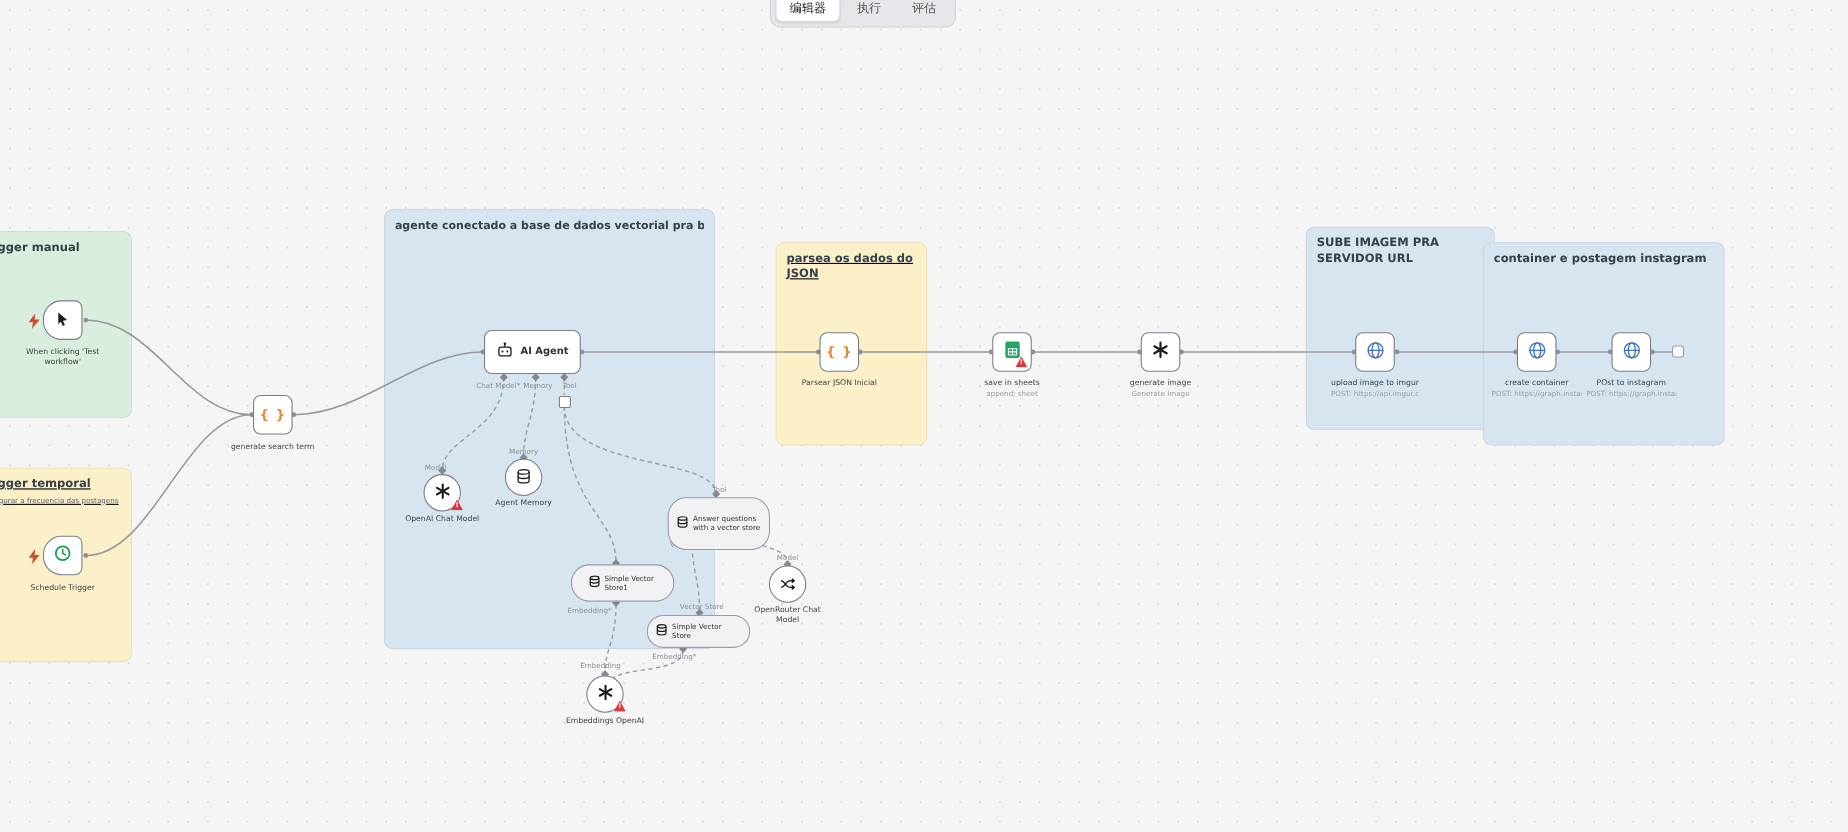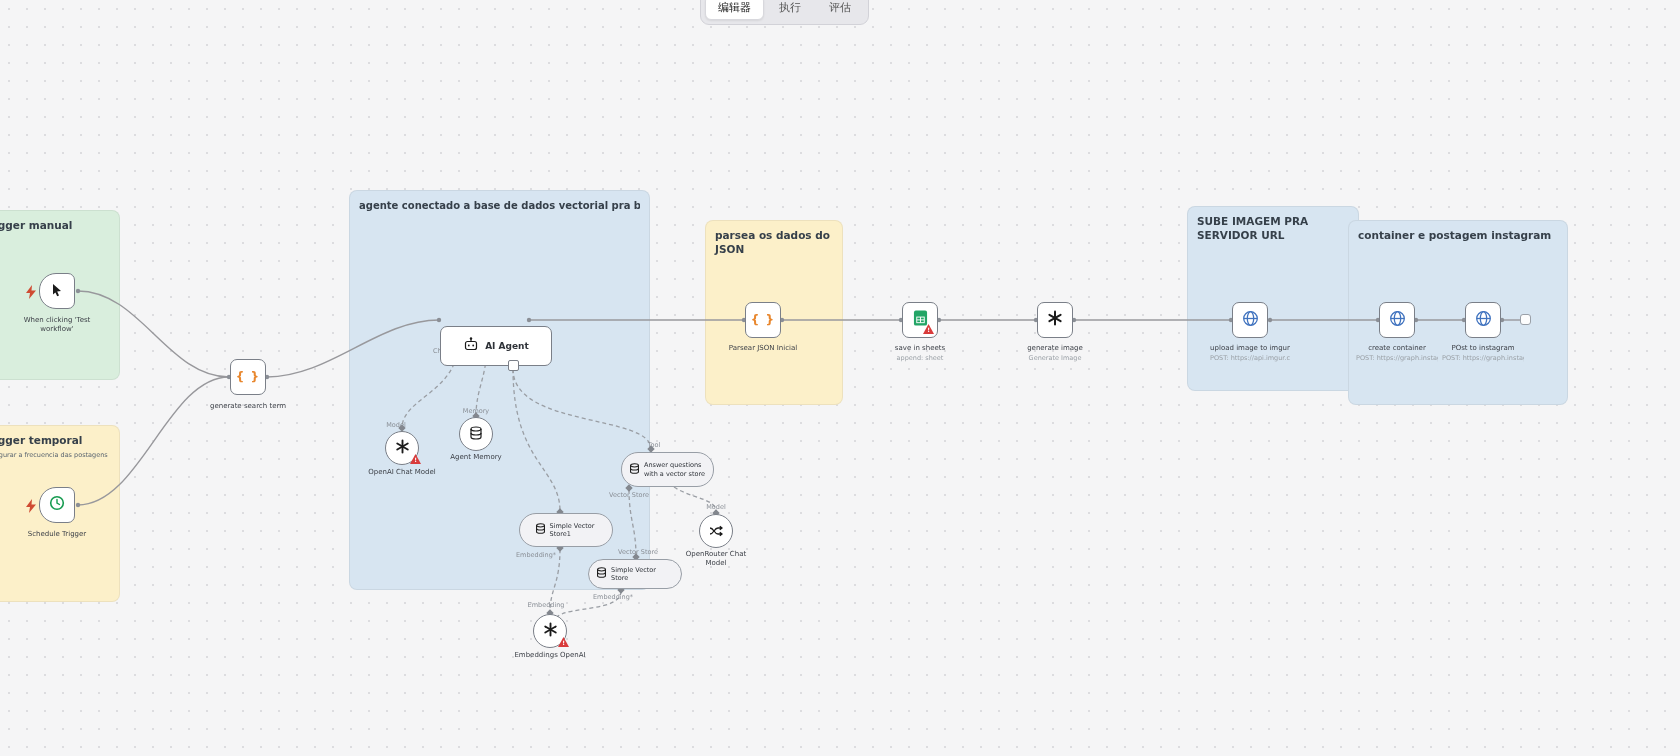--- a/index.html
+++ b/index.html
@@ -6,31 +6,31 @@
   #canvas{position:relative;width:1680px;height:756px;overflow:hidden;
     background-color:#f5f5f6;
     background-image:radial-gradient(circle,#dcdcdf 1px,transparent 1.3px);
     background-size:18px 18px;}
   
   .sticky{position:absolute;border-radius:8px;border:1px solid rgba(0,0,0,.06);
     padding:8px 9px;box-sizing:border-box;z-index:1;}
   .sticky h3{margin:0;font-size:10.5px;font-weight:700;color:#36404a;line-height:1.3;}
   .sticky .ssub{font-size:6.5px;color:#5a6570;margin-top:3px;line-height:1.3;}
   .green{background:#d9eedd;}
-  .yellow{background:#fcf0c9;}
+  .yellow{background:#fcf0c9;text-decoration:underline;}
   .blue{background:#d7e5f1;}
   .pink{background:repeating-linear-gradient(135deg,#f6d5d3 0 6px,#f2cdca 6px 8px);}
   .nowrapT h3{white-space:nowrap;overflow:hidden;}
   
   svg.edges{position:absolute;left:0;top:0;z-index:2;pointer-events:none;}
   
   .node{position:absolute;width:36px;height:36px;background:#fff;border:1.3px solid #7a7f88;
     border-radius:7px;z-index:3;display:flex;align-items:center;justify-content:center;box-sizing:border-box;}
   .trigger{border-radius:17px 7px 7px 17px;}
-  .wide{width:112px;height:40px;gap:6px;margin-top:26px;}
+  .wide{width:88px;height:40px;gap:6px;}
   .wide .wtxt{font-size:9px;font-weight:600;color:#2e3238;}
   .circle{position:absolute;width:34px;height:34px;background:#fff;border:1.3px solid #7a7f88;
     border-radius:50%;z-index:3;display:flex;align-items:center;justify-content:center;box-sizing:border-box;}
   .pill{position:absolute;background:#f2f2f5;border:1.3px solid #989ea6;border-radius:17px;
     z-index:3;display:flex;align-items:center;justify-content:center;gap:4px;
     font-size:6.5px;color:#2e3238;line-height:1.25;padding:0 7px;box-sizing:border-box;text-align:left;}
   .pill .ptxt{max-width:64px;}
   .codeglyph{color:#e8872e;font-weight:700;font-size:12px;letter-spacing:1px;}
   
   .nlabel{position:absolute;z-index:3;font-size:8.5px;font-weight:500;color:#3d4148;
@@ -302,21 +302,21 @@
           <g fill="none" stroke="#1b1b1b" stroke-width="1.2">
             <ellipse cx="7" cy="3" rx="5" ry="2"></ellipse>
             <path d="M2 3 V11 C2 12.1 4.2 13 7 13 C9.8 13 12 12.1 12 11 V3"></path>
             <path d="M2 7 C2 8.1 4.2 9 7 9 C9.8 9 12 8.1 12 7"></path>
           </g>
         </svg>
     </span>
   </div>
   <div class="nlabel small" style="left:476px;top:453px">Agent Memory</div>
 
-  <div class="pill" style="left:621px;top:452px;width:93px;height:35px">
+  <div class="pill" style="left:607px;top:452px;width:93px;height:48px">
     <span>
       <svg width="11" height="11" viewBox="0 0 14 14">
           <g fill="none" stroke="#1b1b1b" stroke-width="1.4">
             <ellipse cx="7" cy="3" rx="5" ry="2"></ellipse>
             <path d="M2 3 V11 C2 12.1 4.2 13 7 13 C9.8 13 12 12.1 12 11 V3"></path>
             <path d="M2 7 C2 8.1 4.2 9 7 9 C9.8 9 12 8.1 12 7"></path>
           </g>
         </svg>
     </span>
     <span class="ptxt">Answer questions with a vector store</span>

